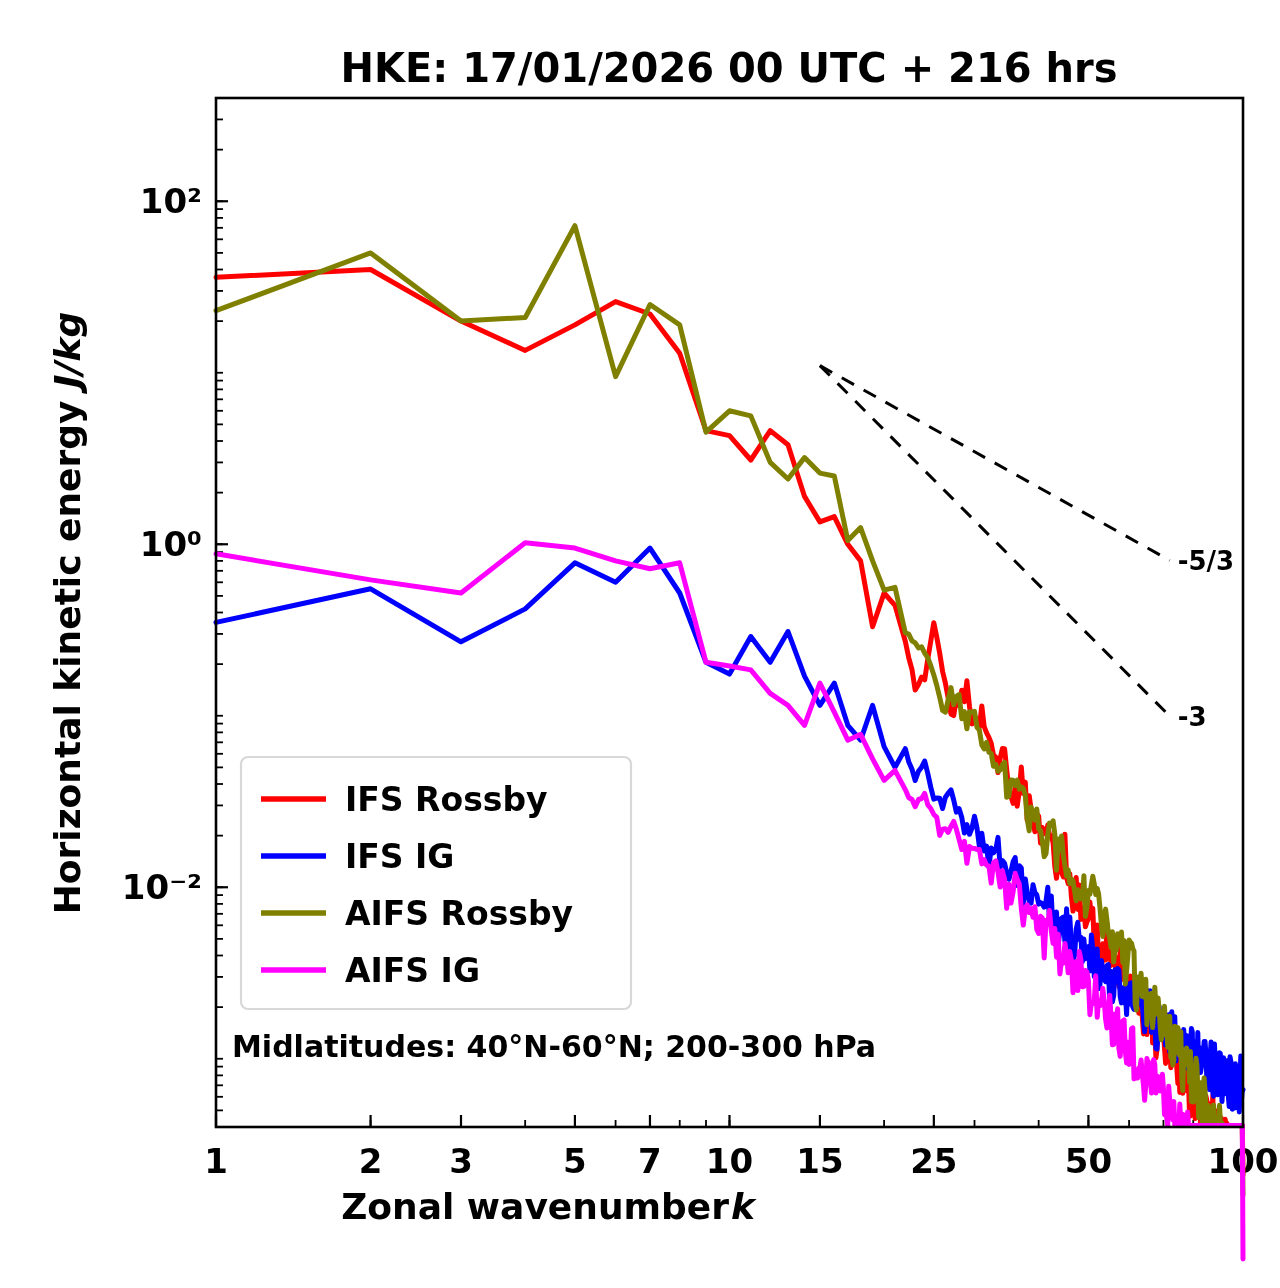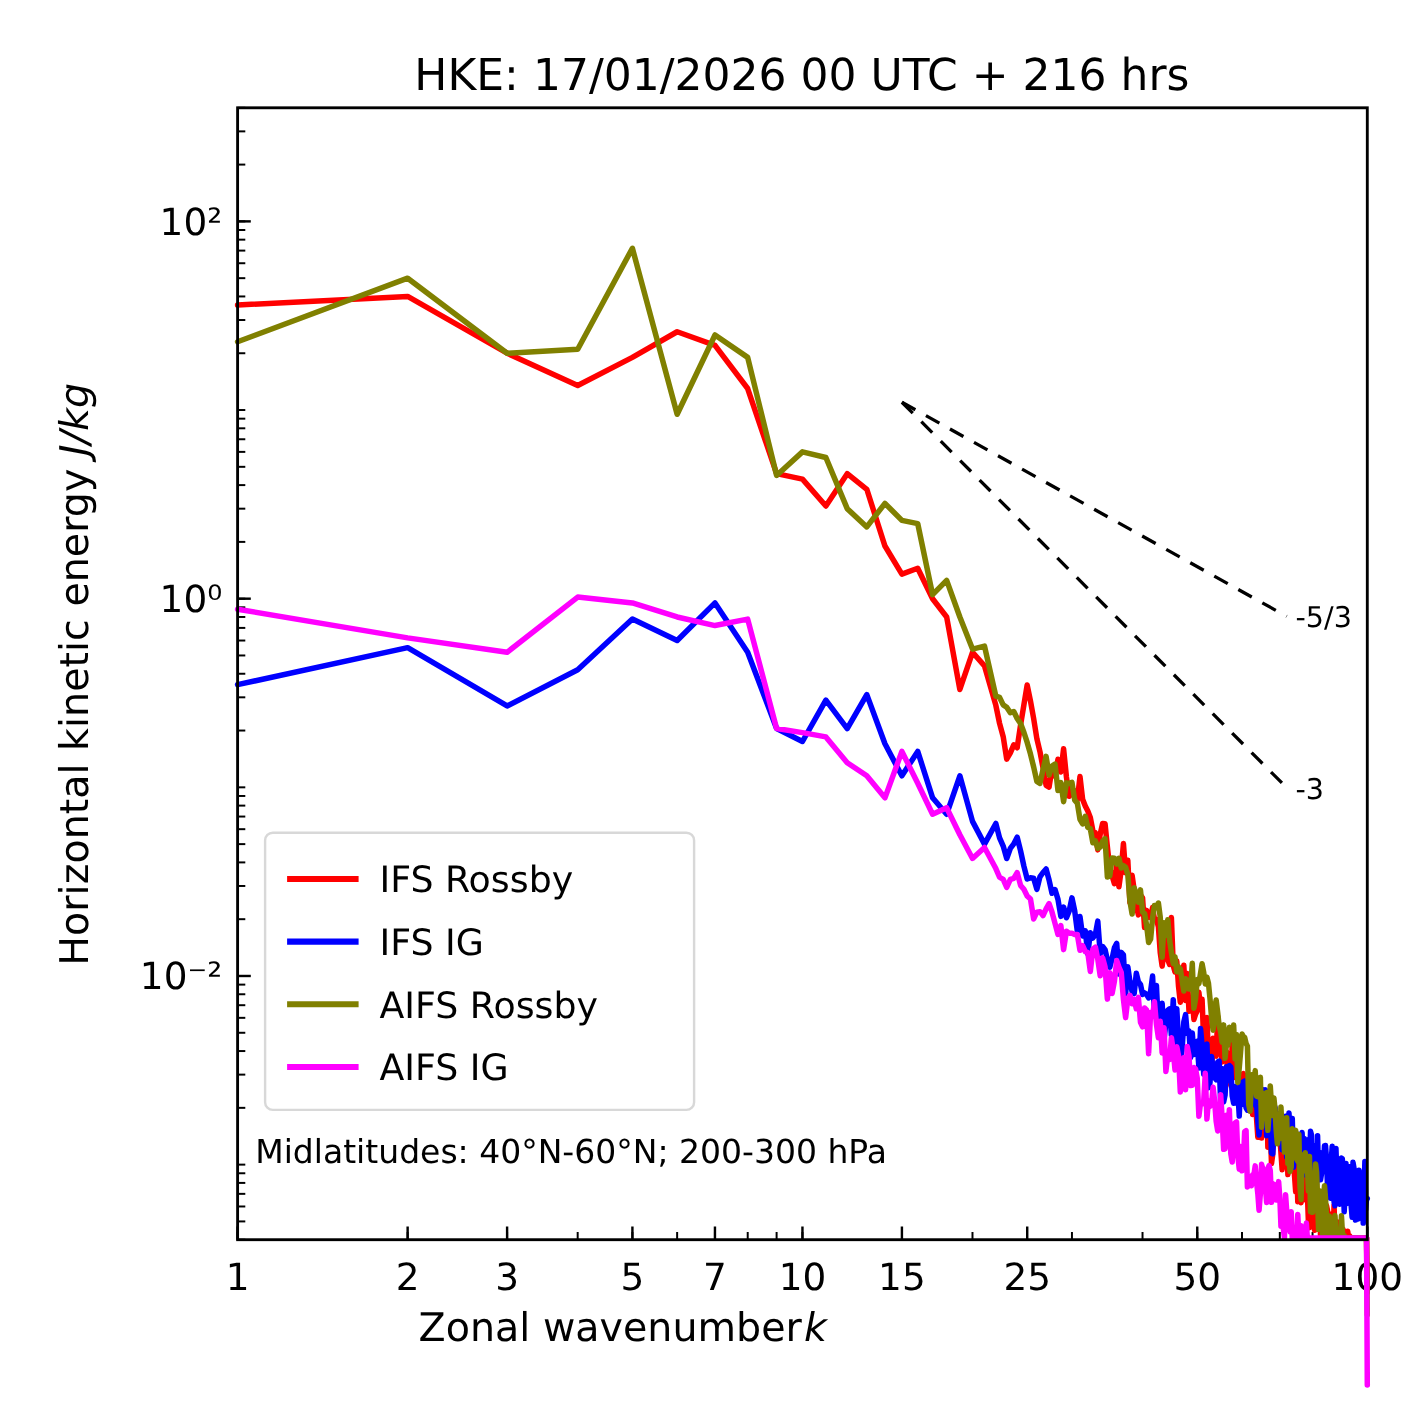--- a/index.html
+++ b/index.html
@@ -1,18 +1,18 @@
 <!DOCTYPE html>
 <html><head>
 <meta charset="utf-8">
 <style>
   html,body{margin:0;padding:0;background:#ffffff;}
   body{width:1280px;height:1288px;overflow:hidden;
        font-family:"DejaVu Sans","Liberation Sans",sans-serif;}
-  #stage{position:relative;width:1280px;height:1288px;background:#fff;}
+  #stage{position:relative;width:1280px;height:1288px;background:#fff;font-weight:bold;}
   svg{display:block;}
   .ttl{font-size:40px;fill:#000;}
   .ticklab{font-size:34px;fill:#000;}
   .axlab{font-size:36px;fill:#000;}
   .axlab-it{font-style:italic;}
   .annot{font-size:30px;fill:#000;}
   .slopelab{font-size:26px;fill:#000;}
   .legtxt{font-size:33px;fill:#000;}
   .spine{fill:none;stroke:#000;stroke-width:2.6;}
   .tickmark{stroke:#000;stroke-width:2.2;}

